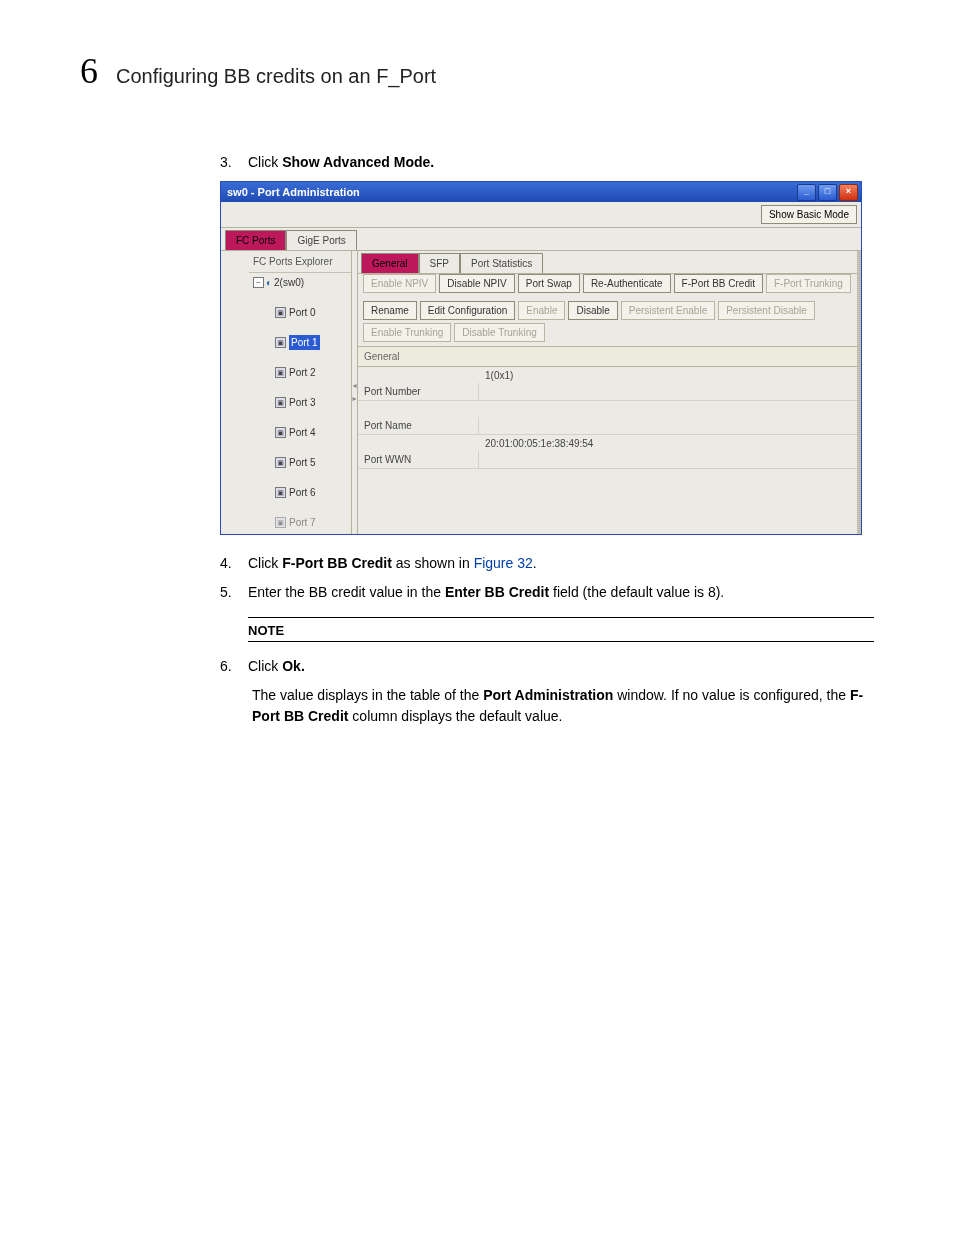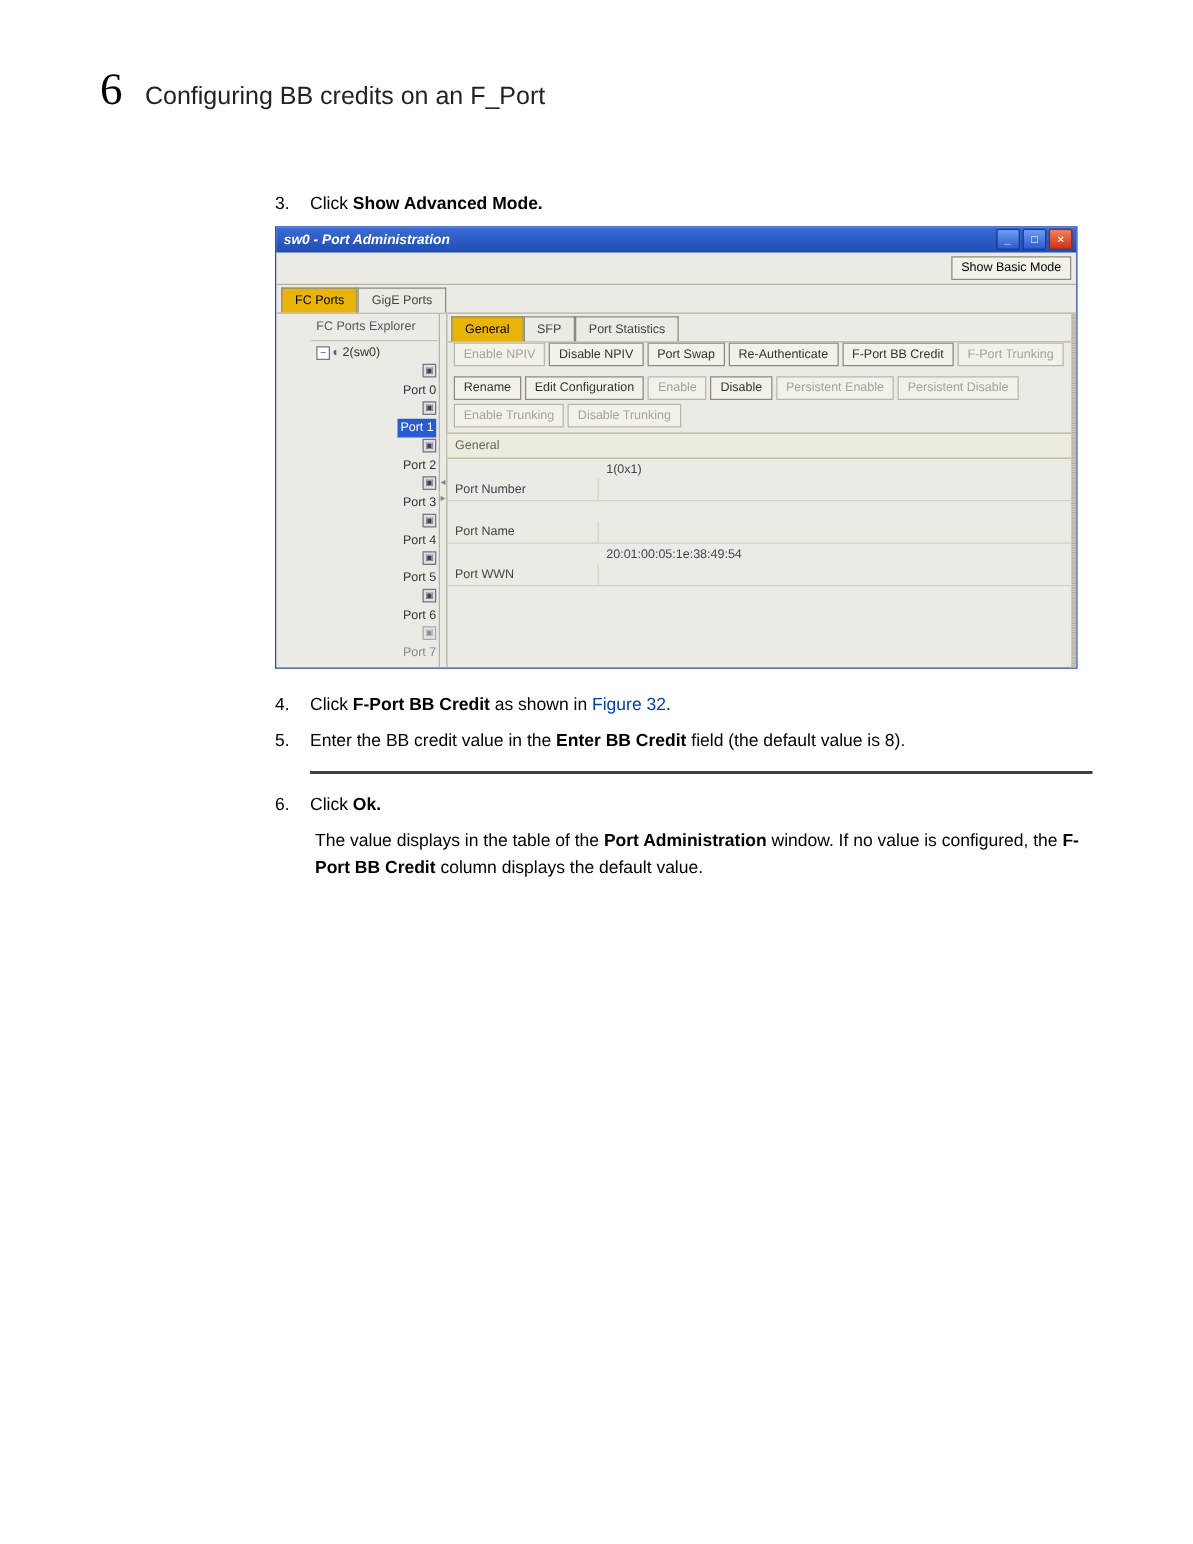--- a/index.html
+++ b/index.html
@@ -66,29 +66,28 @@
   
   .app-window {
     margin-top: 8px;
     border: 1px solid #2b4bb4;
     background: #eceae4;
     width: 640px;
     font-family: Tahoma, Arial, sans-serif;
   }
   .titlebar {
     display: flex;
-    align-items: flex-end;
+    align-items: center;
     justify-content: space-between;
     background: linear-gradient(#3a6cd6, #1f4bb4);
     color: #fff;
     font-size: 11px;
     font-weight: bold;
     padding: 2px 3px 2px 6px;
     height: 16px;
-    font-style: italic;
   }
   .win-controls { display: flex; gap: 2px; }
   .win-btn {
     width: 17px; height: 15px;
     display:flex;align-items:center;justify-content:center;
     background: linear-gradient(#6f9cf0,#2b5bd0);
     border: 1px solid #1a3a8a;
     border-radius: 2px;
     font-size: 9px; color:#fff; font-weight:bold;
   }
@@ -112,21 +111,21 @@
     font-size:10px;
   }
   .tab {
     border: 1px solid #8c8c78;
     border-bottom:none;
     padding: 2px 10px;
     background:#eceae4;
     color:#444;
   }
   .tab.active {
-    background:#eab308;
+    background:#be185d;
     font-weight:normal;
     color:#000;
   }
   .body-row { display:flex; }
   .explorer {
     width: 102px;
     border-right:1px solid #b5b39f;
     font-size:10px;
     color:#333;
     padding-bottom:4px;
@@ -139,21 +138,21 @@
   }
   .tree { padding:2px 2px 0 4px; }
   .tree-root { display:flex; align-items:center; gap:2px; }
   .minus-box,
   .port-icon {
     width:9px;height:9px;border:1px solid #777;
     display:inline-flex;align-items:center;justify-content:center;
     font-size:8px;line-height:8px;background:#fff;color:#444;
   }
   .glob { color:#2b6ab0; font-size:10px; }
-  .port-line { display:flex; align-items:flex-end; gap:3px; margin-left:22px; margin-top:1px;flex-direction:column; }
+  .port-line { display:flex; align-items:center; gap:3px; margin-left:22px; margin-top:15px; }
   .port-icon { background:#dde; font-size:7px; }
   .port-line.selected .pl-label { background:#2b5bd0; color:#fff; padding:0 2px; }
   .main-pane { flex:1; padding:0 0 0 0; }
   .splitter {
     width:5px; border-right:1px solid #b5b39f;
     display:flex;flex-direction:column;justify-content:center;align-items:center;
     color:#888;font-size:8px;gap:1px;
   }
   .inner-tabs {
     display:flex; font-size:10px; gap:0;
@@ -324,20 +323,21 @@
 
     <div class="step">
       <div class="step-num">5.</div>
       <div>
         <span>Enter the BB credit value in the </span><span class="bold">Enter BB Credit</span><span> field (the default value is 8).</span>
       </div>
     </div>
 
     <div class="note-block">
       <div class="note-rule"></div>
+      <div class="note-label">NOTE</div>
       <div class="note-rule"></div>
     </div>
 
     <div class="step">
       <div class="step-num">6.</div>
       <div>
         <span>Click </span><span class="bold">Ok.</span>
       </div>
     </div>
 

